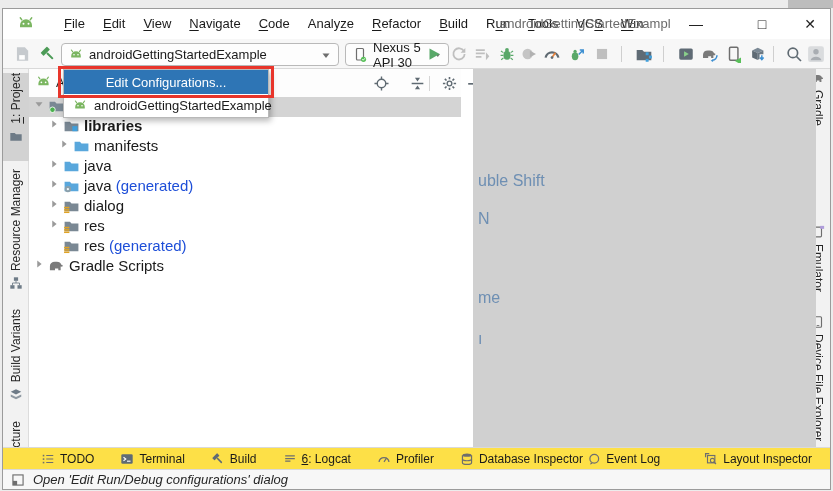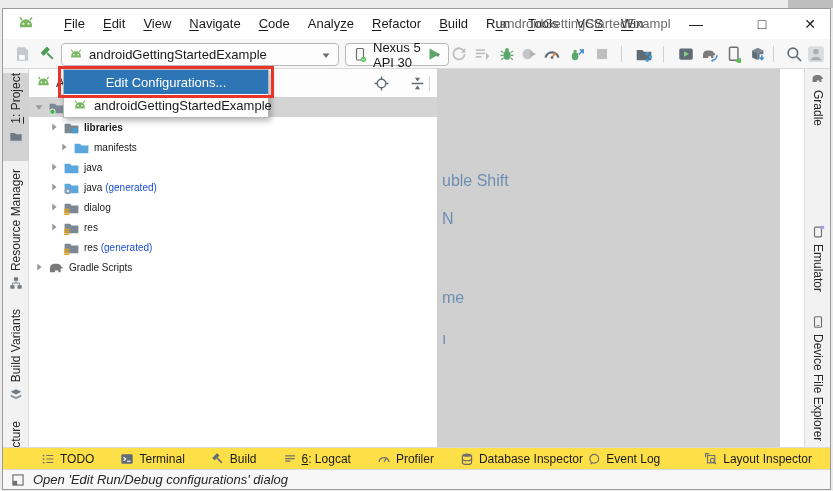--- a/index.html
+++ b/index.html
@@ -32,28 +32,28 @@
   .stripe.left .vtext{transform:rotate(180deg);}
   .sico{width:14px;height:14px;flex:0 0 14px;}
   
   .project-panel{position:absolute;left:26px;top:60px;width:432px;height:378px;background:#ffffff;}
   .panel-header{position:absolute;left:0;top:0;width:432px;height:28px;background:#fdfdfd;}
   .panel-header .hico{position:absolute;top:6px;width:17px;height:17px;}
   .panel-view{position:absolute;left:6px;top:5px;display:flex;align-items:center;gap:4px;font-size:13px;color:#1a1a1a;}
   .panel-view .ci{width:17px;height:17px;}
   .hdiv{position:absolute;top:7px;width:1px;height:15px;background:#d5d5d5;}
   .tree{position:absolute;left:0;top:28px;width:432px;}
-  .trow{position:relative;display:flex;align-items:center;height:20px;font-size:10px;color:#1a1a1a;}
+  .trow{position:relative;display:flex;align-items:flex-start;height:20px;font-size:15px;color:#1a1a1a;}
   .trow.selected{background:#d4d4d4;}
   .chev{width:14px;height:14px;flex:0 0 14px;}
   .ticon{width:17px;height:17px;flex:0 0 17px;margin-left:2px;}
   .tlabel{margin-left:4px;white-space:nowrap;}
   .tlabel b{font-weight:bold;}
   .suffix{color:#1d4ed8;}
-  .editor{position:absolute;left:434px;top:60px;width:343px;height:378px;background:#d0d0d0;}
+  .editor{position:absolute;left:470px;top:60px;width:343px;height:378px;background:#d0d0d0;}
   .frag{position:absolute;left:5px;font-size:16px;color:#6e8fb3;white-space:nowrap;}
   
   .popup{position:absolute;left:60px;top:60px;width:206px;background:#fff;border:1px solid #b8b8b8;box-shadow:2px 3px 6px rgba(0,0,0,.28);z-index:40;}
   .popup-row{display:flex;align-items:center;height:23px;font-size:13px;color:#1a1a1a;padding:0 8px;gap:6px;}
   .popup-row.sel{justify-content:center;color:#fff;height:24px;}
   .popup-row .ci{width:16px;height:16px;flex:0 0 16px;}
   .redbox{position:absolute;left:55px;top:57px;width:216px;height:32px;border:3px solid #e8352b;z-index:50;pointer-events:none;}
   
   .toolwin-bar{position:absolute;left:0;top:438px;width:827px;height:22px;background:#fde047;border-top:1px solid #d9d9d9;display:flex;align-items:center;}
   .twb-left{display:flex;align-items:center;gap:26px;padding-left:38px;}

